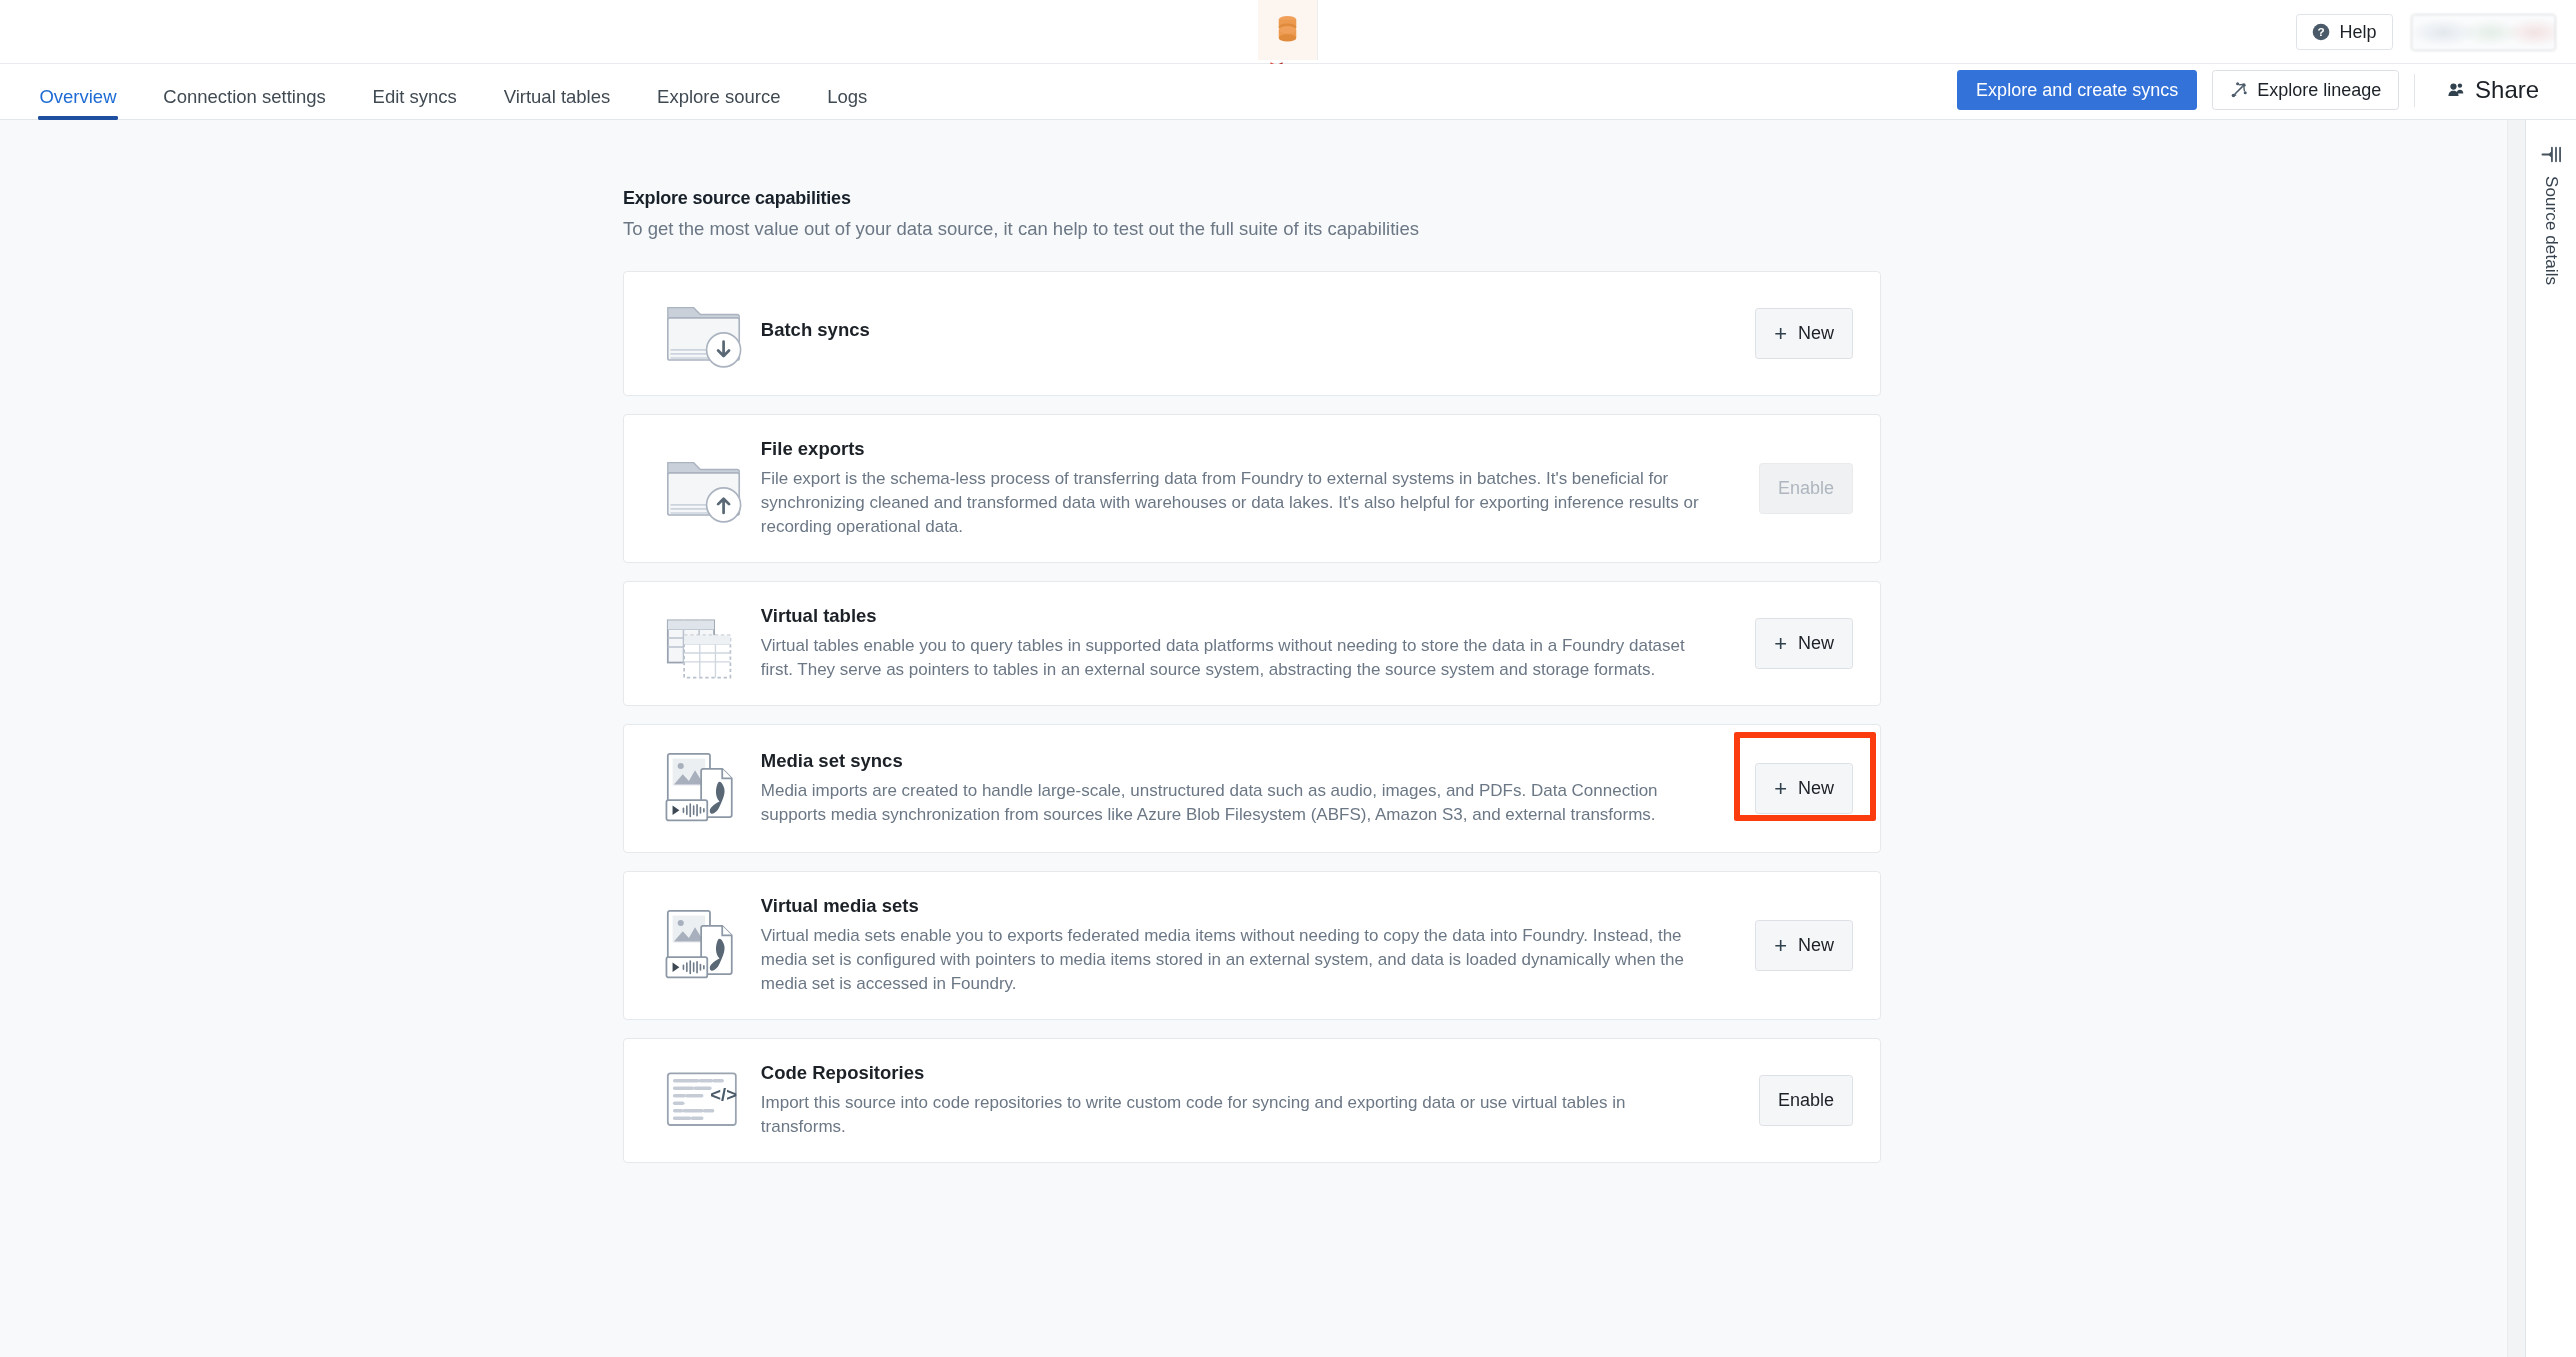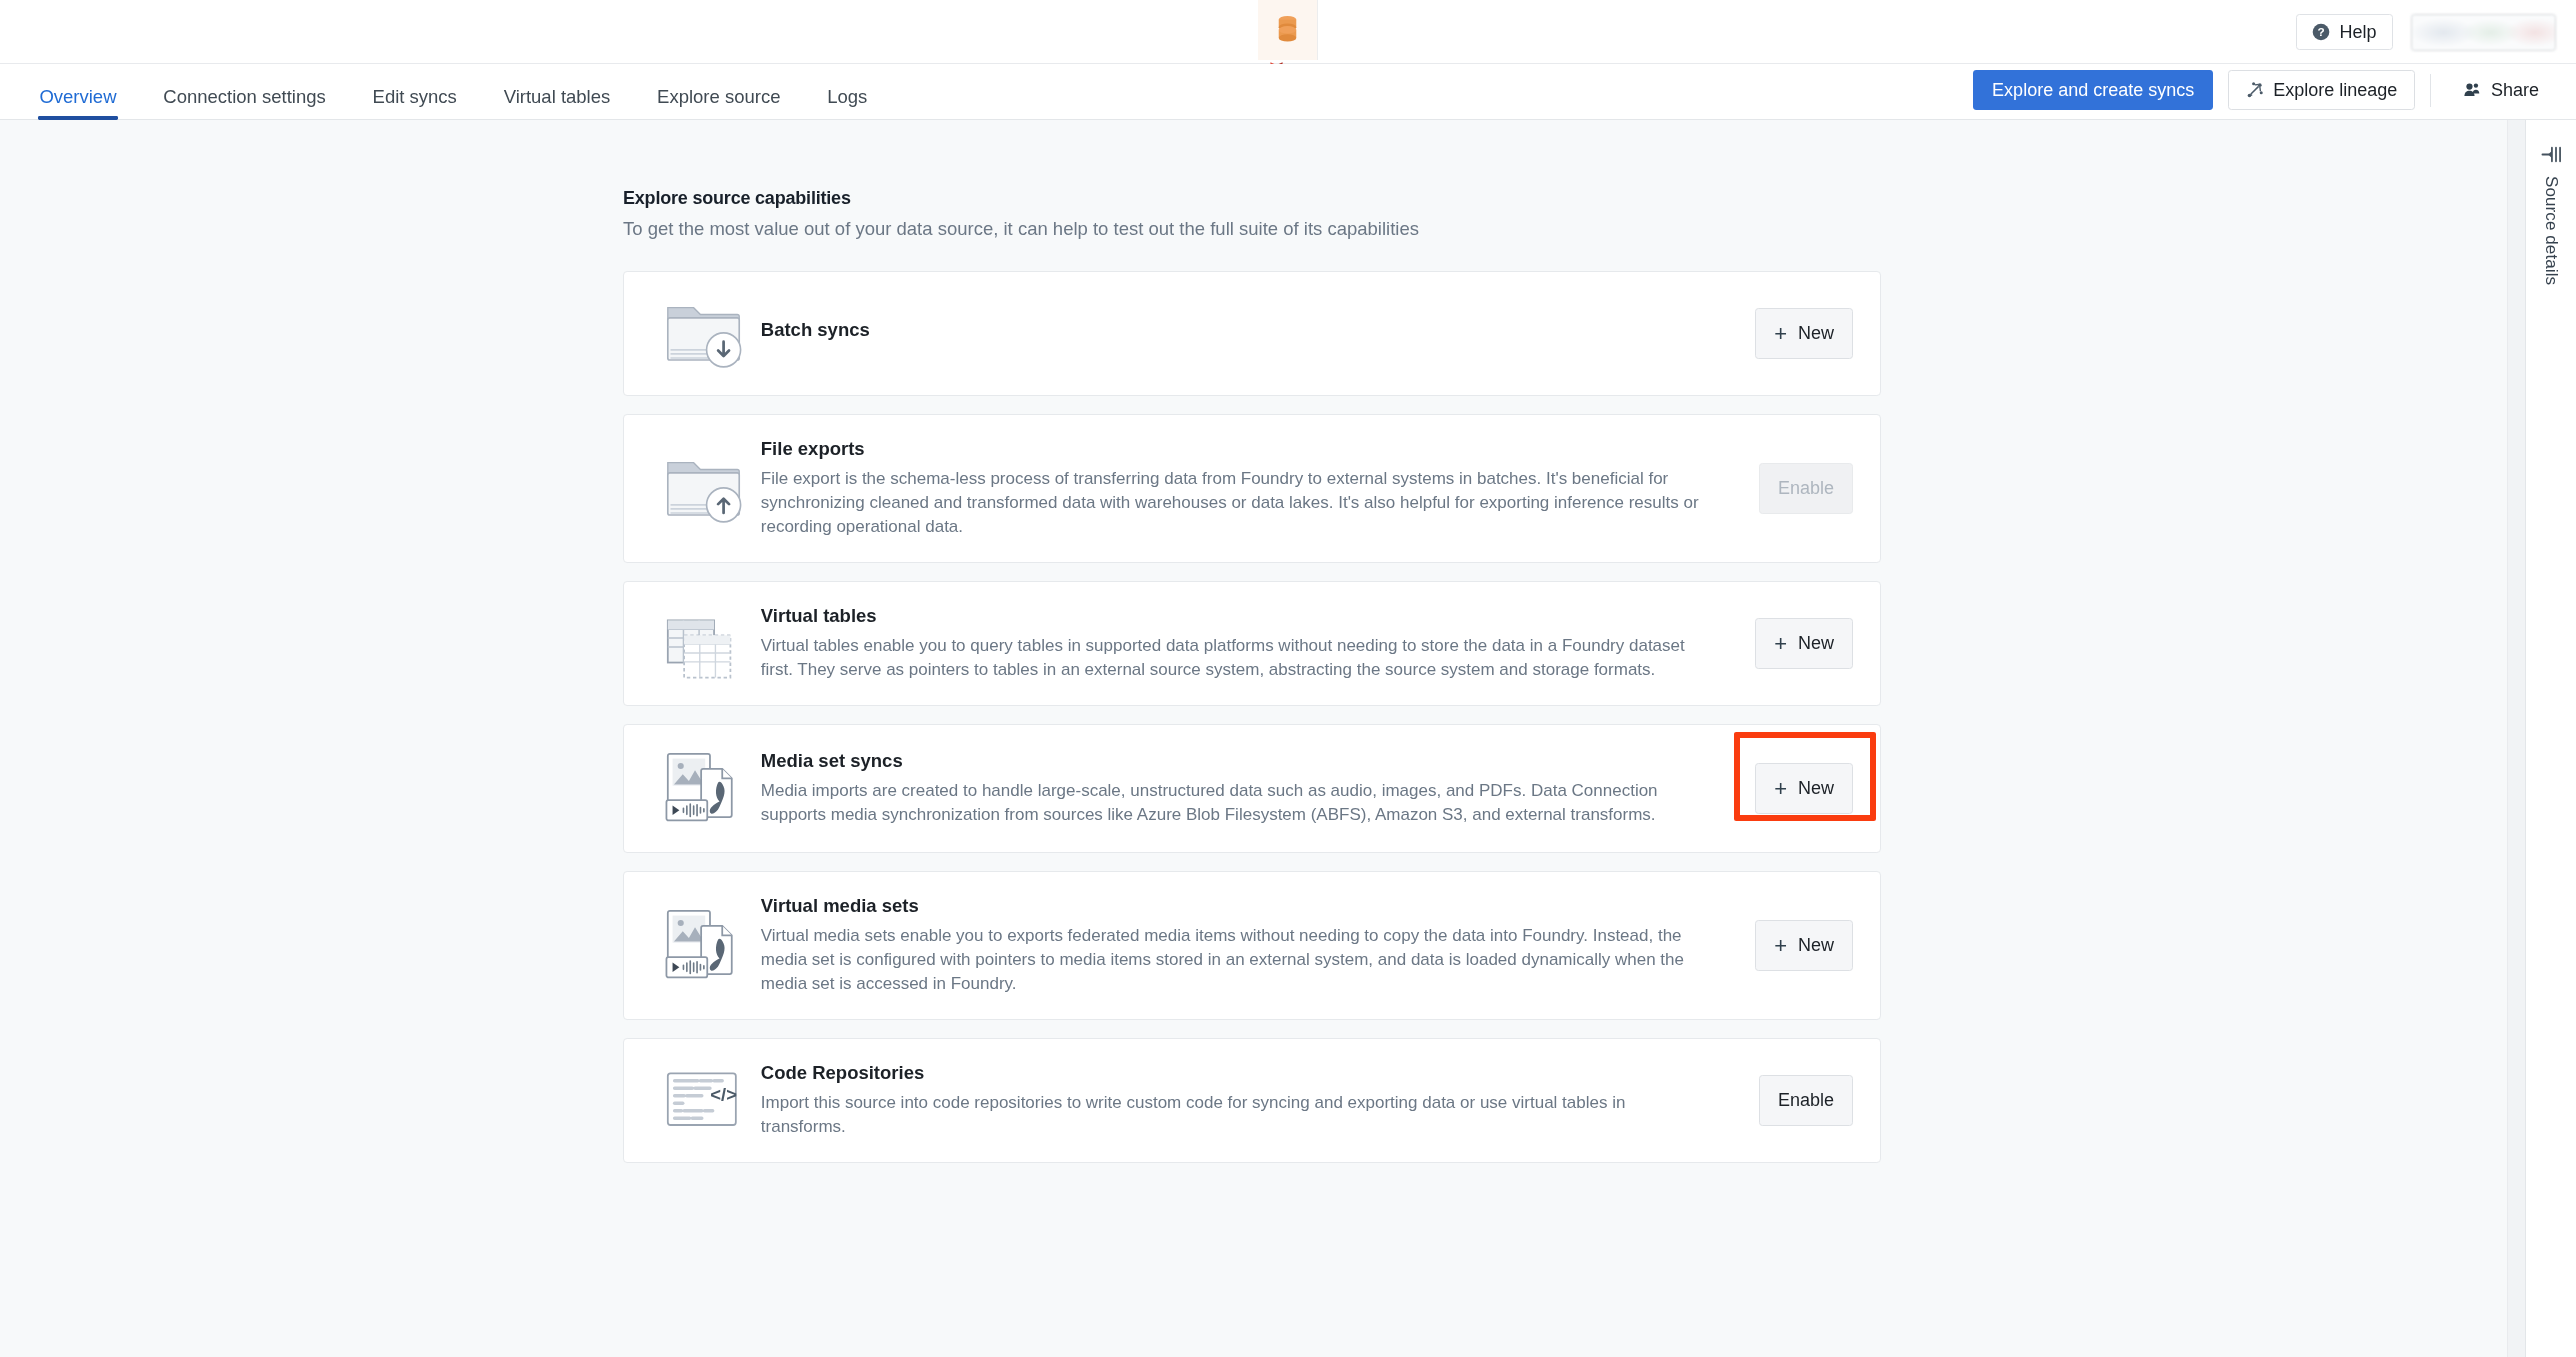--- a/index.html
+++ b/index.html
@@ -160,21 +160,21 @@
     cursor: pointer;
     display: flex; align-items: center; gap: 9.6px;
     white-space: nowrap;
   }
   .vdiv { width: 1.4px; height: 33px; background: #e1e4e8; }
   .btn-plain {
     height: 40px;
     padding: 0 16.4px;
     background: transparent;
     color: #1c2127;
-    font-size: 18px;
+    font-size: 24px;
     border: none;
     cursor: pointer;
     display: flex; align-items: center; gap: 9.6px;
     white-space: nowrap;
   }
 
   
   .page {
     position: relative;
     height: calc(1358px - 64px - 56px);

